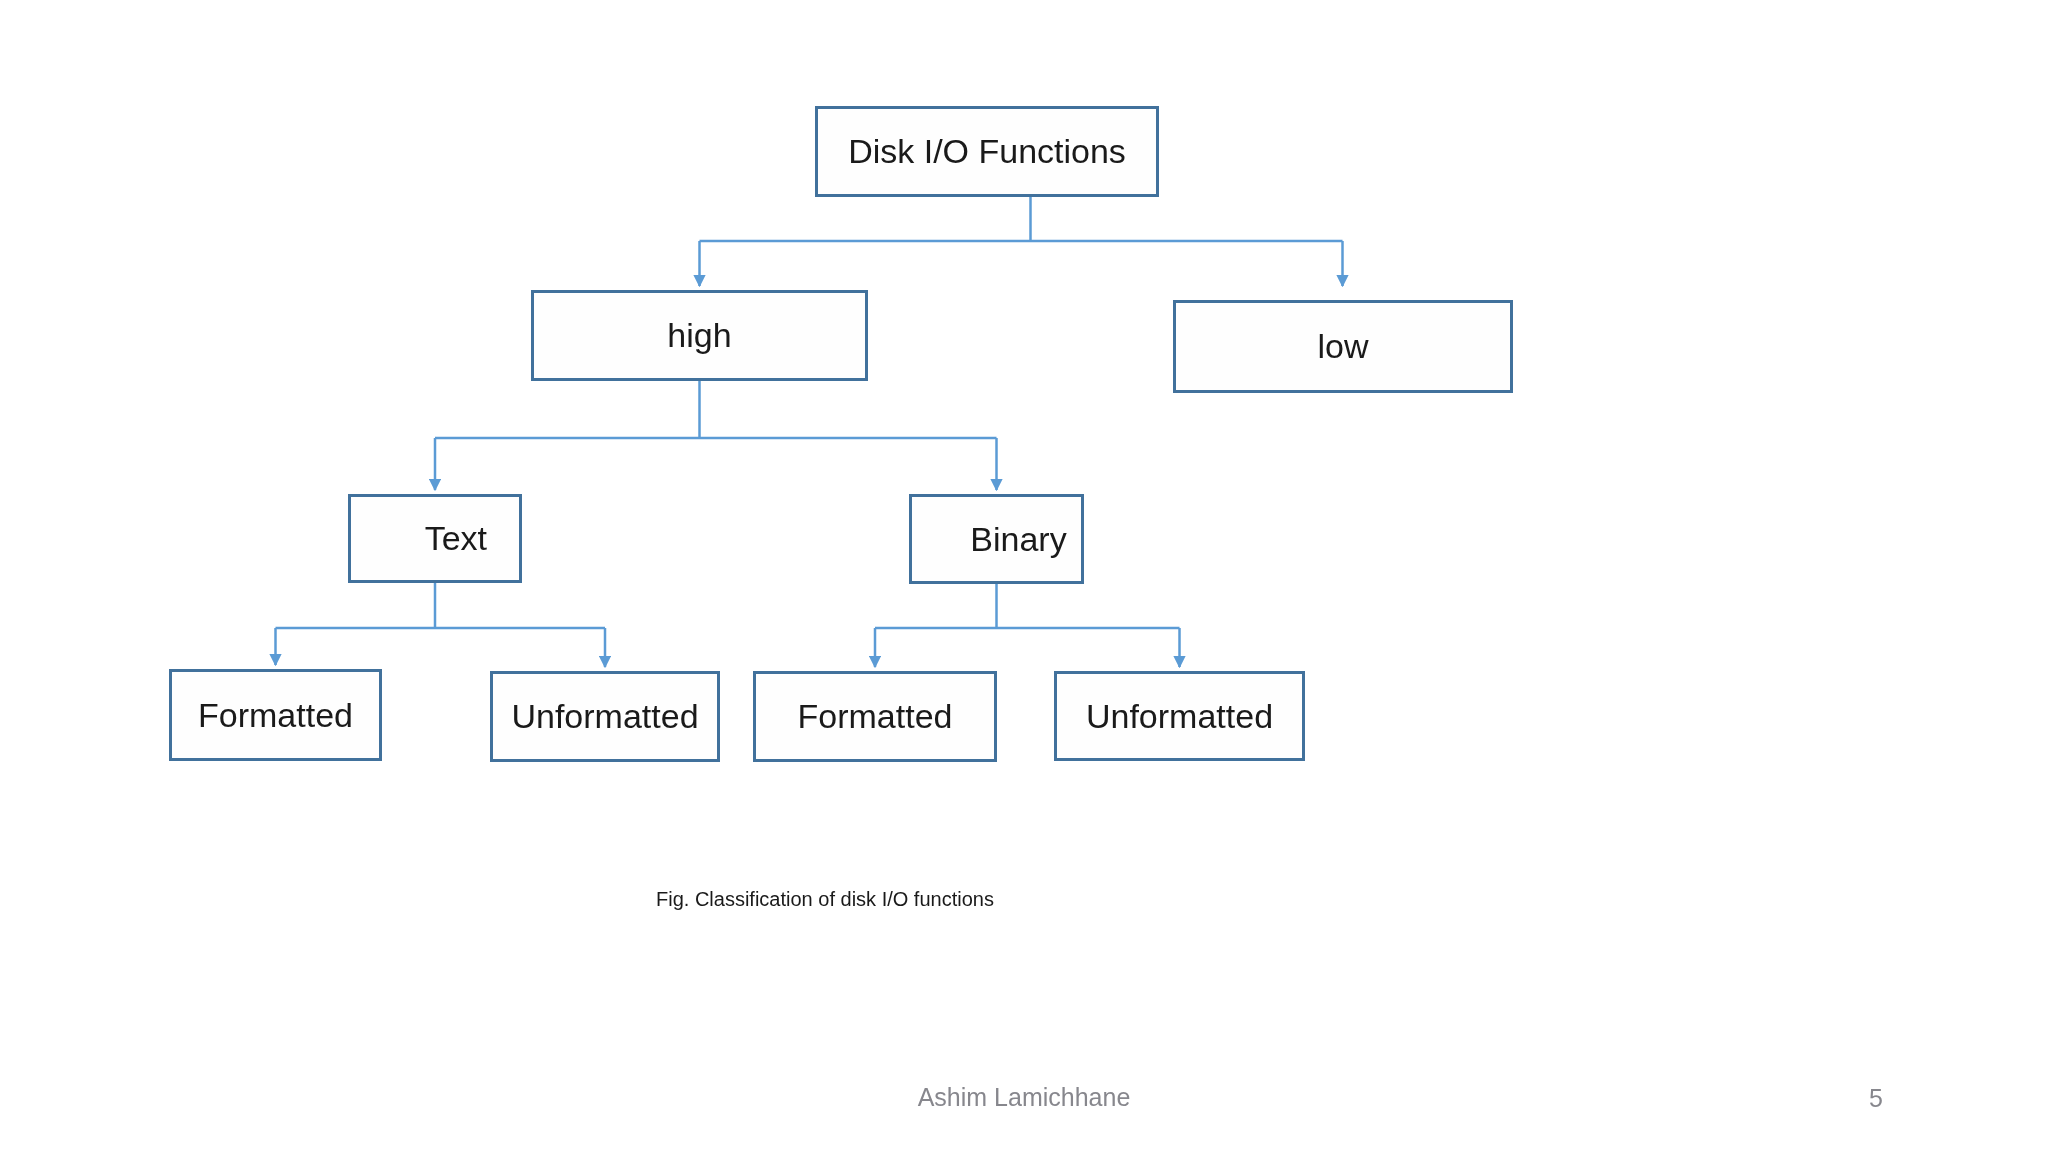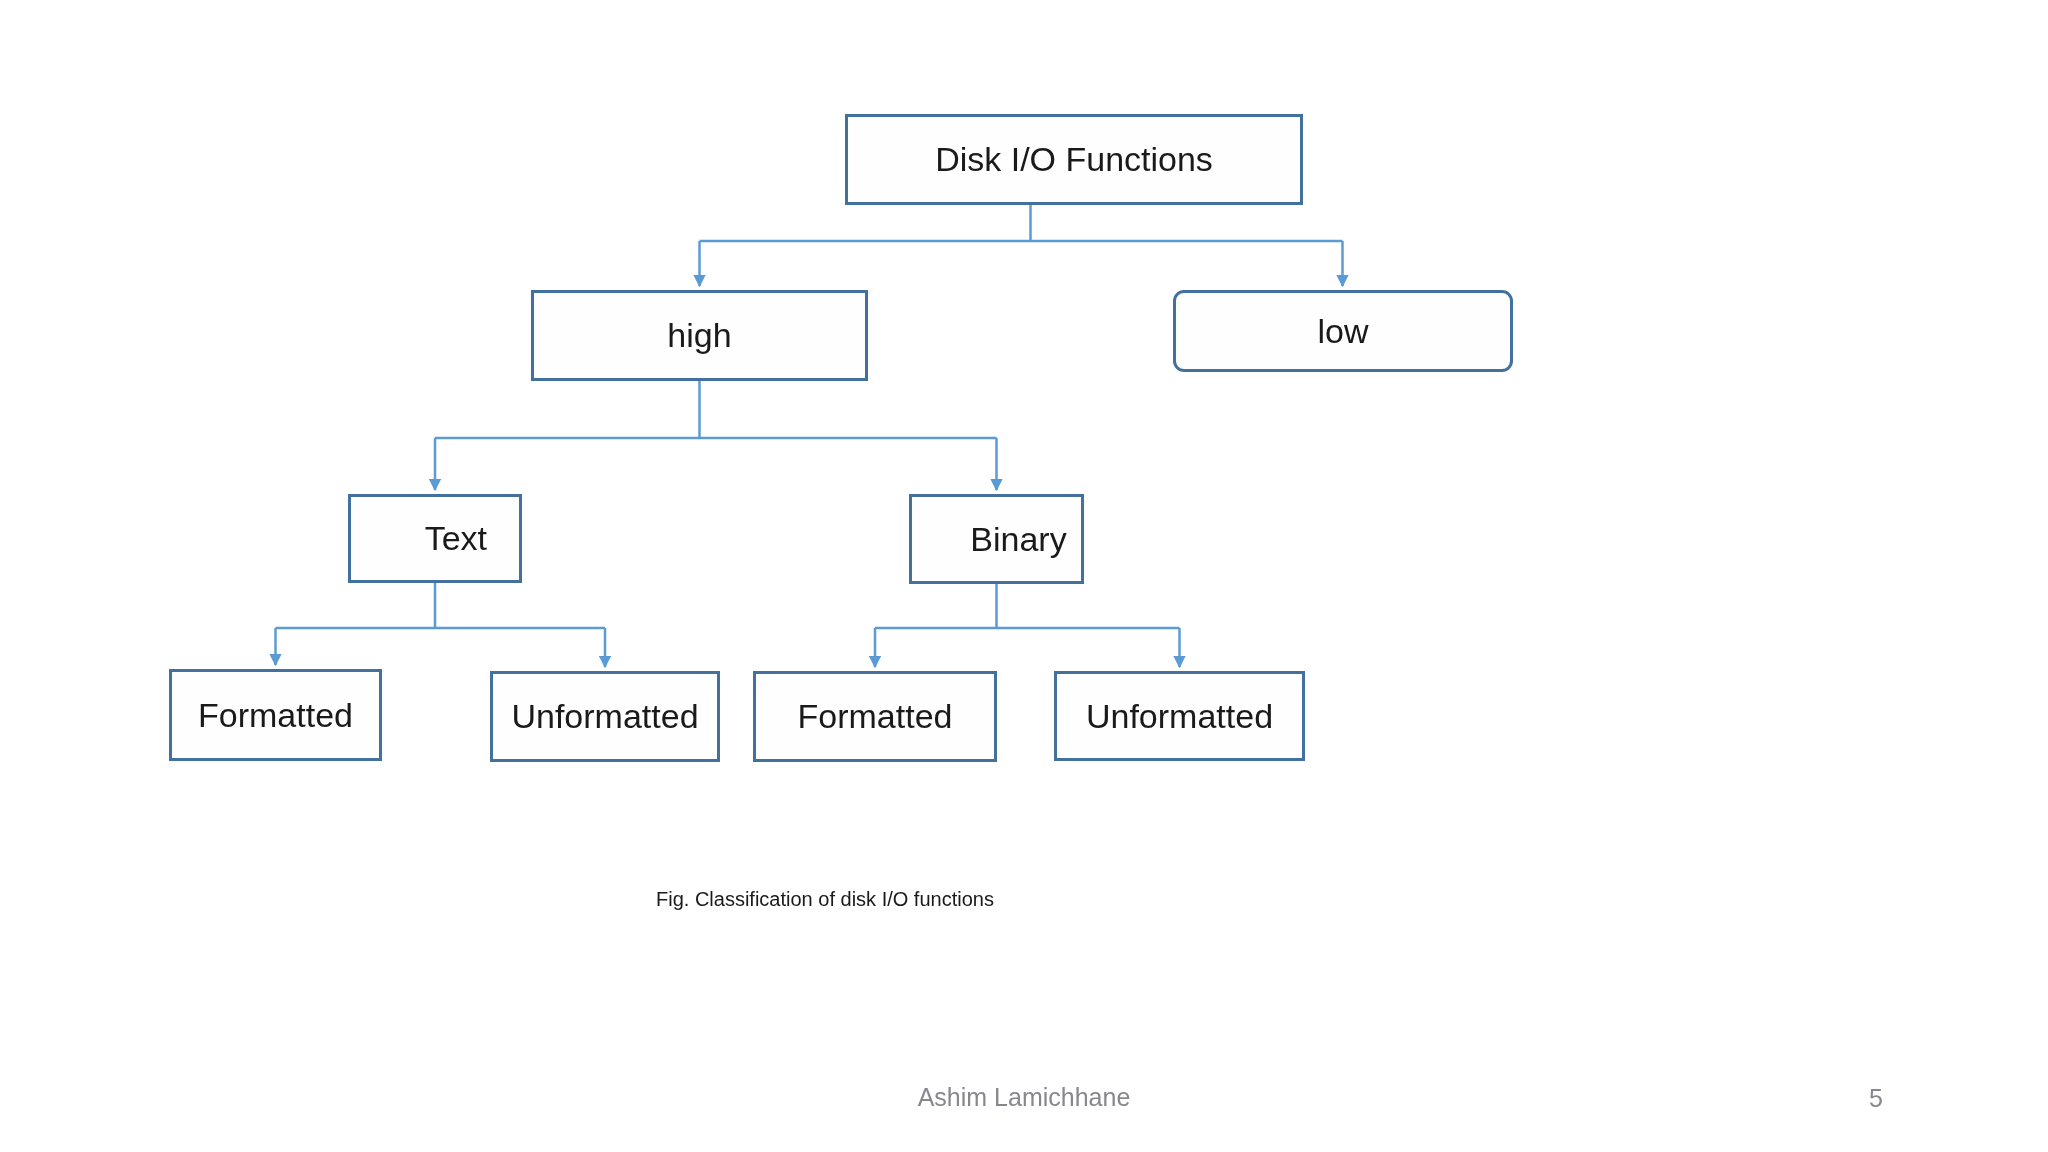--- a/index.html
+++ b/index.html
@@ -36,23 +36,23 @@
     box-sizing: border-box;
     display: flex;
     align-items: center;
     justify-content: center;
     border: 3px solid var(--box-border, #41719C);
     background: #fefefe;
     font-size: 34px;
     color: var(--text, #1a1a1a);
     white-space: nowrap;
   }
-  .node-root    { left: 815px;  top: 114px;  width: 458px; height: 91px; margin-left: 30px; }
+  .node-root    { left: 815px;  top: 106px;  width: 344px; height: 91px; }
   .node-high    { left: 531px;  top: 290px; width: 337px; height: 91px; }
-  .node-low     { left: 1173px; top: 290px; width: 340px; height: 82px; border-radius: 11px; }
+  .node-low     { left: 1173px; top: 300px; width: 340px; height: 93px; }
   .node-text    { left: 348px;  top: 494px; width: 174px; height: 89px;
                   justify-content: flex-end; padding-right: 32px; }
   .node-binary  { left: 909px;  top: 494px; width: 175px; height: 90px; padding-left: 44px; }
   .node-fmt1    { left: 169px;  top: 669px; width: 213px; height: 92px; }
   .node-unfmt1  { left: 490px;  top: 671px; width: 230px; height: 91px; }
   .node-fmt2    { left: 753px;  top: 671px; width: 244px; height: 91px; }
   .node-unfmt2  { left: 1054px; top: 671px; width: 251px; height: 90px; }
 
   .caption {
     position: absolute;

